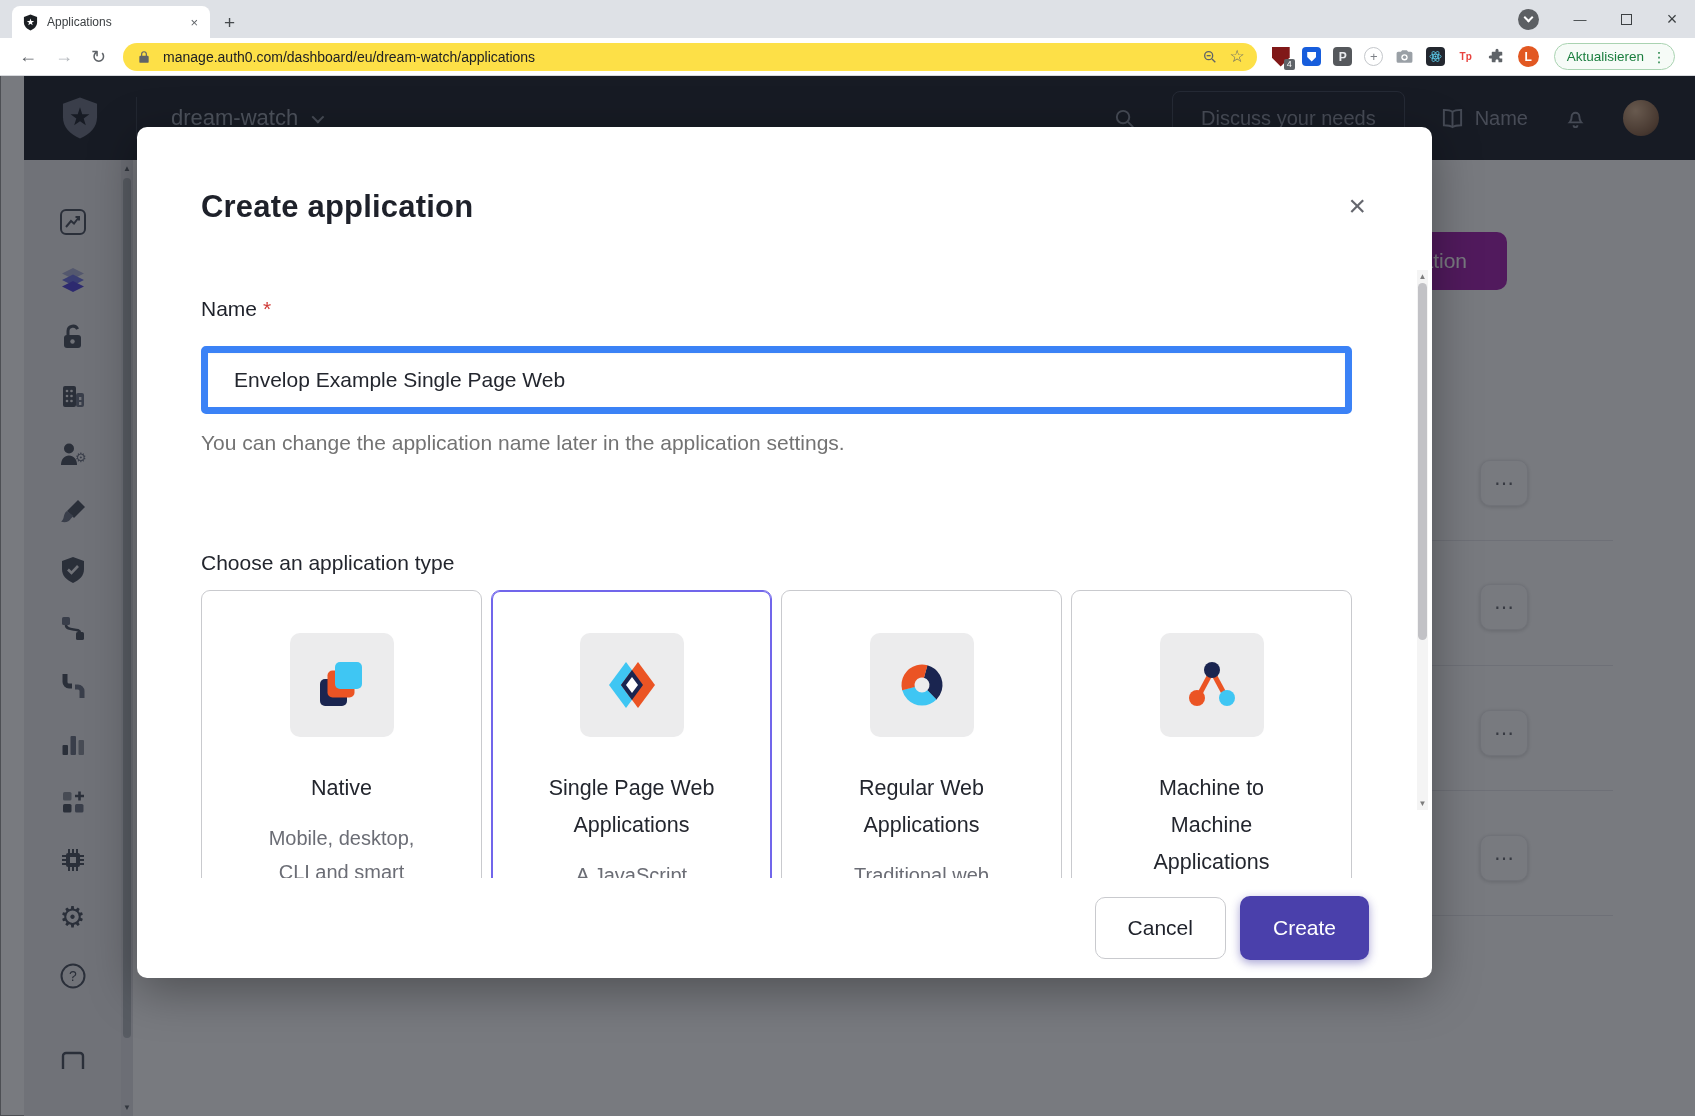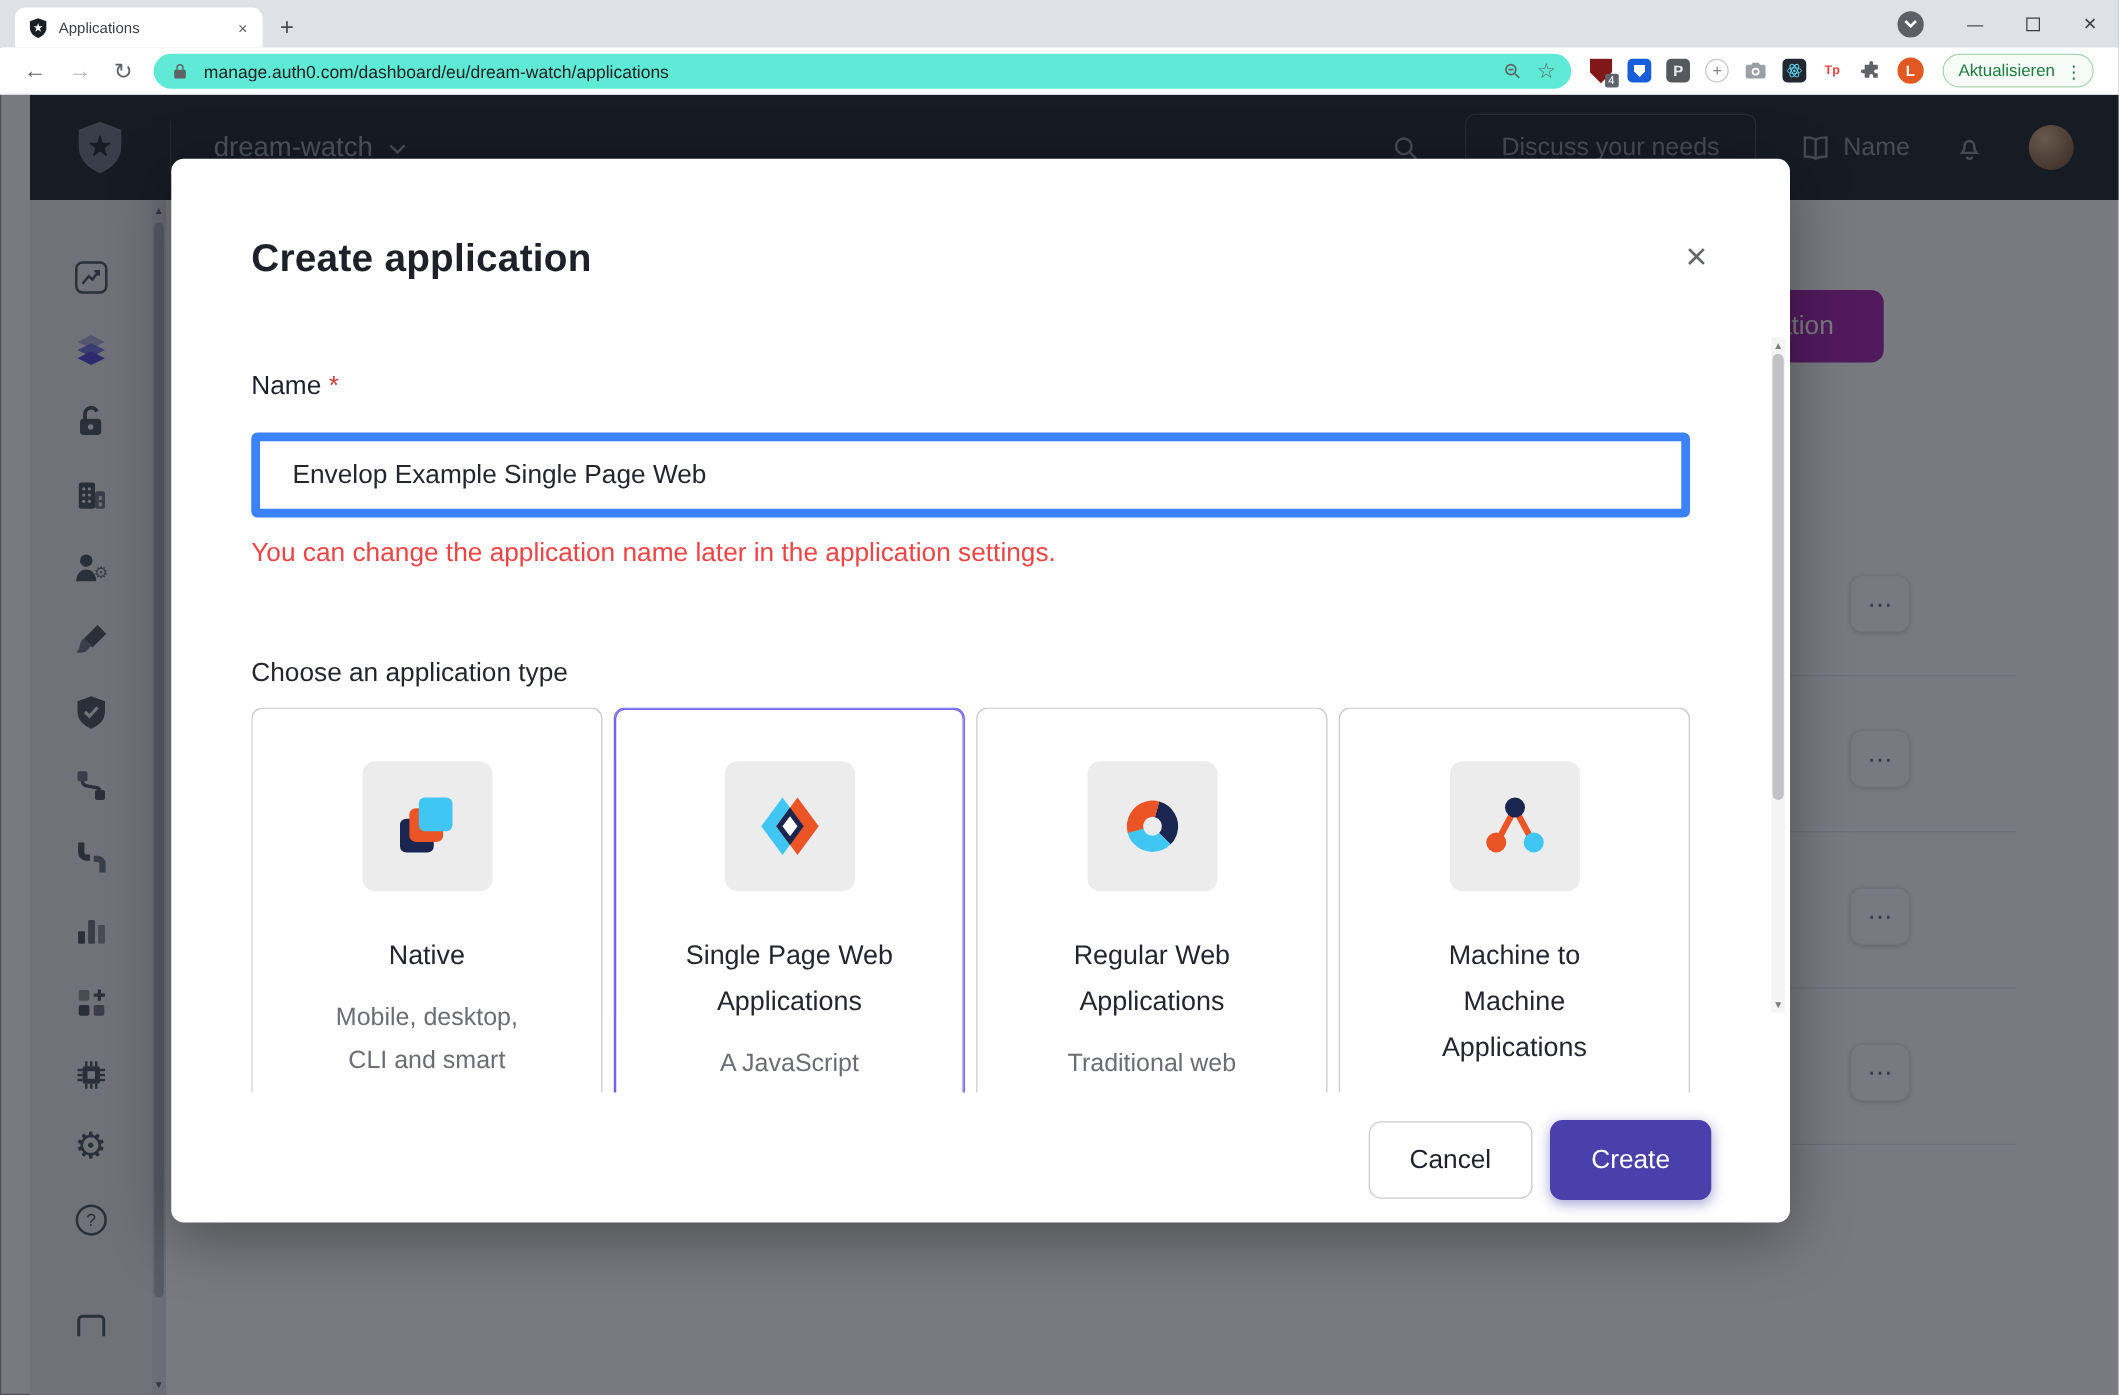--- a/index.html
+++ b/index.html
@@ -23,21 +23,21 @@
   .wbtn { width:46px; height:38px; display:flex; align-items:center; justify-content:center;
           color:#3c4043; font-size:13px; }
   .maxbox { width:11px; height:11px; border:1.4px solid #3c4043; }
   .wbtn.close-w { font-size:18px; }
 
   
   .toolbar { height:38px; background:#fff; display:flex; align-items:center; padding:0 10px;
              border-bottom:1px solid #d8dade; }
   .navbtn { font-size:18px; color:#5f6368; padding:2px 9px; }
   .navbtn.fwd { color:#b4b8bd; }
-  .omnibox { flex:1; height:28px; background:#5eead4; border-radius:14px; margin:0 8px;
+  .omnibox { flex:1; height:28px; background:#fde047; border-radius:14px; margin:0 8px;
              display:flex; align-items:center; padding:0 12px; gap:10px; min-width:0; }
   .url { font-size:14px; color:#202124; flex:1; white-space:nowrap; overflow:hidden; }
   .omni-ic { width:18px; height:18px; color:#5f6368; flex:0 0 auto; display:flex; align-items:center; justify-content:center; }
   .star { font-size:17px; color:#5f6368; }
   .ext-row { display:flex; align-items:center; gap:11px; padding:0 6px; }
   .ext { width:20px; height:20px; position:relative; display:flex; align-items:center; justify-content:center; }
   .ublock { width:18px; height:20px; background:#801818; clip-path:polygon(0 0,100% 0,100% 55%,50% 100%,0 55%); }
   .ublock-badge { position:absolute; right:-4px; bottom:-3px; background:#5f6368; color:#fff; font-size:9px;
                   padding:0 3px; border-radius:2px; line-height:11px; }
   .bitwarden { width:19px; height:19px; background:#175ddc; border-radius:4px; display:flex; align-items:center; justify-content:center; }
@@ -93,22 +93,22 @@
   .modal { position:absolute; left:137px; top:51px; width:1295px; height:851px; background:#fff; border-radius:10px;
            box-shadow:0 12px 48px rgba(0,0,0,.35); z-index:6; }
   .modal-title { position:absolute; left:64px; top:62px; font-size:31px; font-weight:700; color:#1e212a; letter-spacing:.2px; }
   .modal-close { position:absolute; right:66px; top:64px; font-size:30px; font-weight:300; color:#65676e; line-height:1; }
   .modal-clip { position:absolute; left:0; right:16px; top:150px; bottom:100px; overflow:hidden; padding:0 48px 0 64px; }
   .field-label { margin-top:20px; font-size:21px; color:#1e212a; }
   .req { color:#d03c38; margin-left:6px; }
   .name-input { margin-top:25px; width:1151px; height:68px; border:7px solid #3b82f6; border-radius:5px;
                 font-size:21px; color:#23262e; padding:0 26px; font-family:"Liberation Sans",sans-serif;
                 box-shadow:inset 0 1px 2px rgba(0,0,0,.04); display:block; }
-  .helper { margin-top:17px; font-size:21px; color:#ef4444; }
-  .choose-label { margin-top:72px; font-size:21px; color:#23262e; }
+  .helper { margin-top:17px; font-size:21px; color:#737373; }
+  .choose-label { margin-top:96px; font-size:21px; color:#23262e; }
   .cards-viewport { margin-top:15px; width:1151px; height:308px; overflow:hidden; }
   .cards { display:flex; gap:9px; }
   .type-card { flex:1; height:500px; border:1px solid #c9cace; border-radius:9px; background:#fff; text-align:center; }
   .type-card.selected { border-color:#7166eb; box-shadow:inset 0 0 0 1px #7166eb; }
   .tile { width:104px; height:104px; border-radius:10px; background:#ececed; margin:42px auto 0;
           display:flex; align-items:center; justify-content:center; }
   .type-title { margin-top:33px; font-size:21.5px; line-height:37px; color:#23262e; white-space:pre-line; }
   .type-desc { margin-top:14px; font-size:20px; line-height:34px; color:#6b6d75; white-space:pre-line; }
   .modal-footer { position:absolute; left:0; right:0; bottom:0; height:100px; display:flex; align-items:center;
                   justify-content:flex-end; gap:14px; padding:0 63px; }

